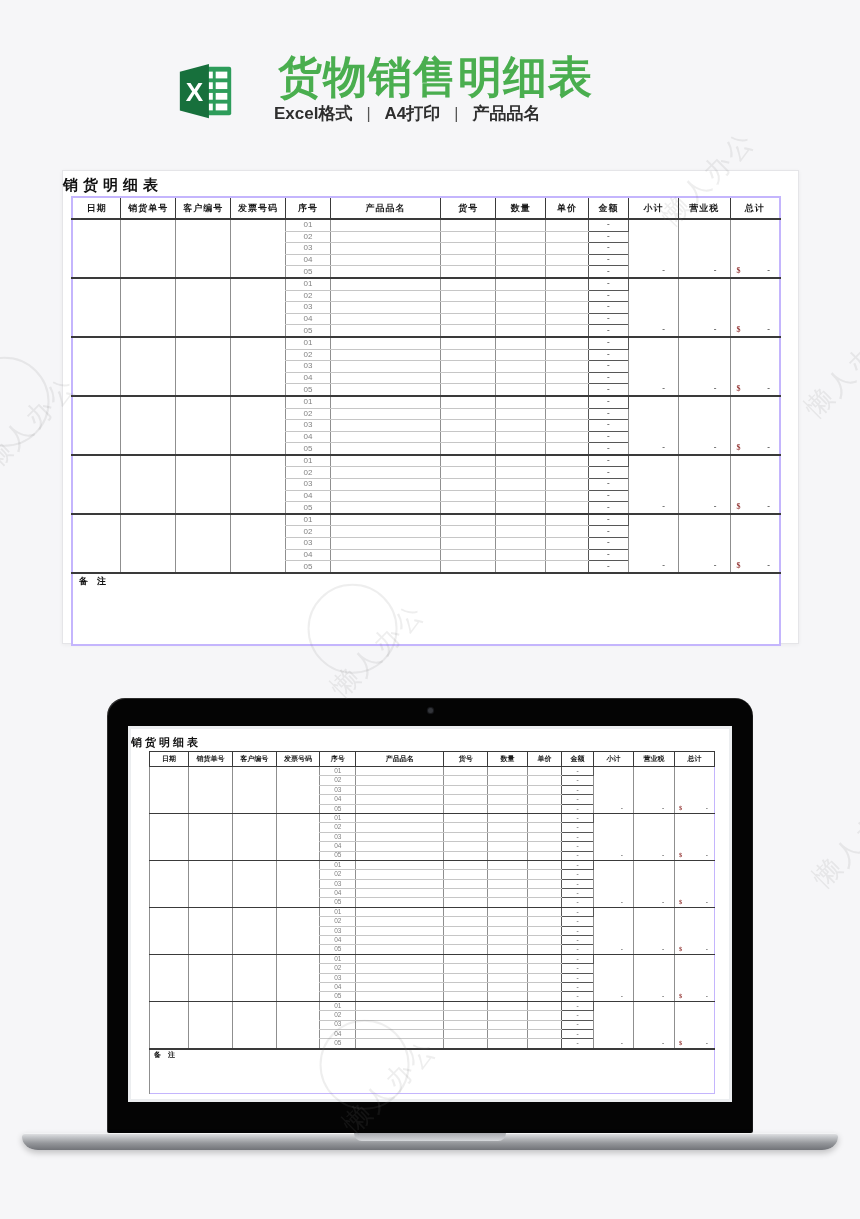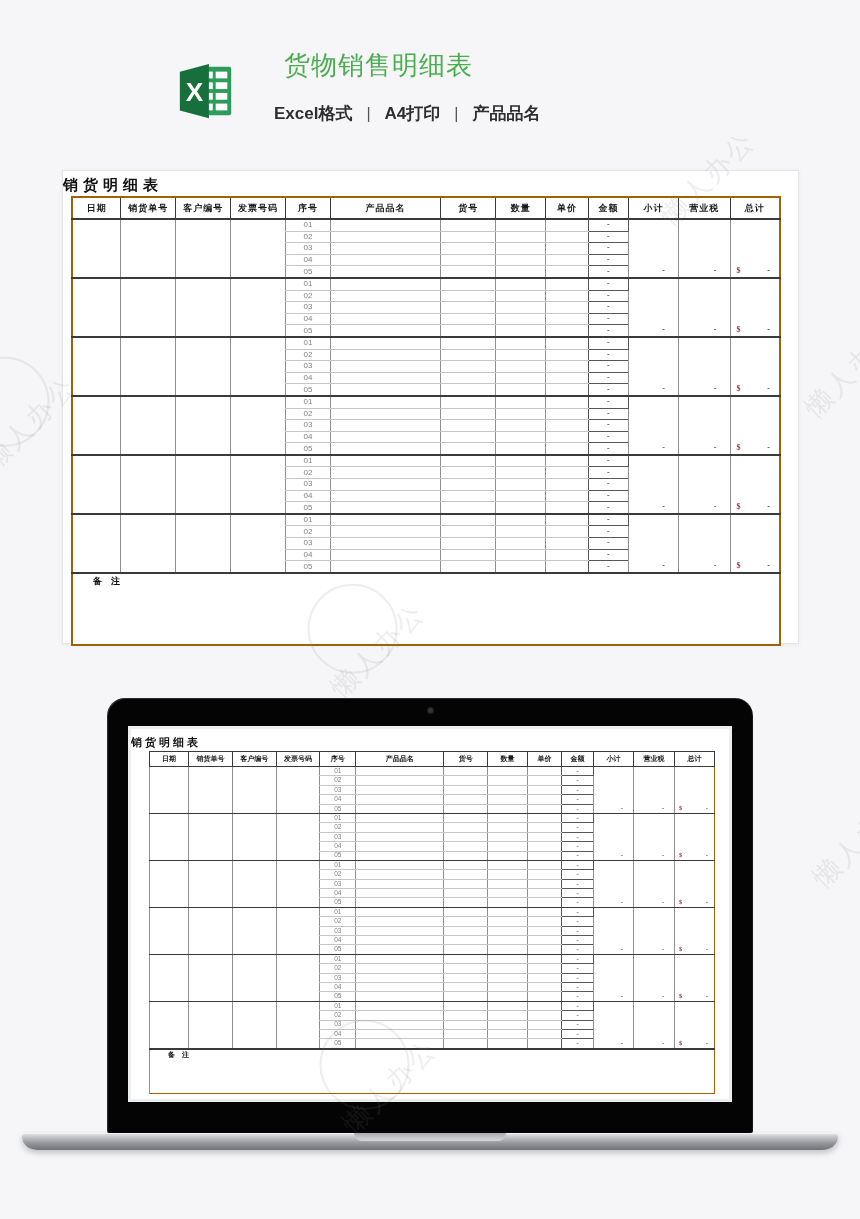--- a/index.html
+++ b/index.html
@@ -4,64 +4,64 @@
 <style>
   html,body{margin:0;padding:0;}
   body{
     width:860px;height:1219px;position:relative;overflow:hidden;
     background:#f6f6f8;
     font-family:"Liberation Sans",sans-serif;
   }
   
   .hero-icon{position:absolute;left:175px;top:60px;width:62px;height:62px;}
   .hero-title{
-    position:absolute;left:284px;top:48px;
-    font-size:26px;font-weight:normal;color:#4aae4f;letter-spacing:1px;
+    position:absolute;left:278px;top:48px;
+    font-size:44px;font-weight:bold;color:#4aae4f;letter-spacing:1px;
   }
   .hero-sub{
     position:absolute;left:274px;top:102px;
     font-size:17px;font-weight:bold;color:#2e2e2e;display:flex;align-items:center;
   }
   .hero-sub .pipe{color:#555;font-weight:normal;margin:0 14px;font-size:16px;}
   
   .panel{
     position:absolute;left:62px;top:170px;width:737px;height:474px;
     background:#fff;border:1px solid #e5e5e8;box-sizing:border-box;
     box-shadow:0 1px 4px rgba(0,0,0,.05);
   }
   
   .sheet-title{
     text-align:left;font-family:"Liberation Serif",serif;font-weight:bold;
     font-size:15px;letter-spacing:5px;margin:5px 0 1px;color:#111;
   }
   table.grid{
     border-collapse:collapse;table-layout:fixed;background:#fff;
     font-family:"Liberation Serif",serif;color:#1a1a1a;
-    width:710px;margin-left:8px;border:2px solid #a16207;
+    width:710px;margin-left:8px;border:2px solid #c4b5fd;
   }
   .grid th{
     border:1px solid #3a3a3a;border-bottom-width:2px;height:20px;
     font-weight:bold;font-size:9px;padding:0;letter-spacing:1px;
   }
   .grid td{
     border-left:1px solid #8f8f8f;border-bottom:1px solid #c6c6c6;
     height:10.6px;padding:0;font-size:8px;line-height:1;
   }
   .grid tr.last td{border-bottom:2px solid #3a3a3a;}
   .grid td.merge,.grid td.sub,.grid td.total{border-bottom:2px solid #3a3a3a;}
   .grid td.serial{
     color:#828282;font-family:"Liberation Sans",sans-serif;font-size:8px;text-align:center;
   }
   .grid td.amount{border:1px solid #575757;text-align:center;color:#2b2b2b;}
   .grid td.sub{vertical-align:bottom;text-align:right;padding:0 13px 2px 0;color:#2b2b2b;}
   .grid td.total{vertical-align:bottom;}
   .grid .tot{display:flex;justify-content:space-between;padding:0 9px 2px 6px;}
   .grid .cur{color:#943634;font-weight:bold;}
   .grid tr.noterow td{border-top:2px solid #3a3a3a;height:70px;vertical-align:top;border-bottom:none;}
-  .grid .notelabel{font-size:9px;font-weight:bold;padding:3px 0 0 6px;color:#111;margin-left:14px;}
+  .grid .notelabel{font-size:9px;font-weight:bold;padding:3px 0 0 6px;color:#111;}
   
   .mini .sheet-title{font-size:11px;letter-spacing:3px;margin:6px 0 1px;}
   .mini table.grid{width:566px;margin-left:18px;border-width:1.5px;}
   .mini .grid th{font-size:7px;height:14px;border-bottom-width:1.5px;letter-spacing:0;}
   .mini .grid td{height:8.4px;font-size:6.5px;}
   .mini .grid tr.last td,
   .mini .grid td.merge,.mini .grid td.sub,.mini .grid td.total{border-bottom-width:1.5px;}
   .mini .grid td.serial{font-size:6.5px;}
   .mini .grid td.sub{padding:0 10px 1px 0;}
   .mini .grid .tot{padding:0 6px 1px 4px;}

